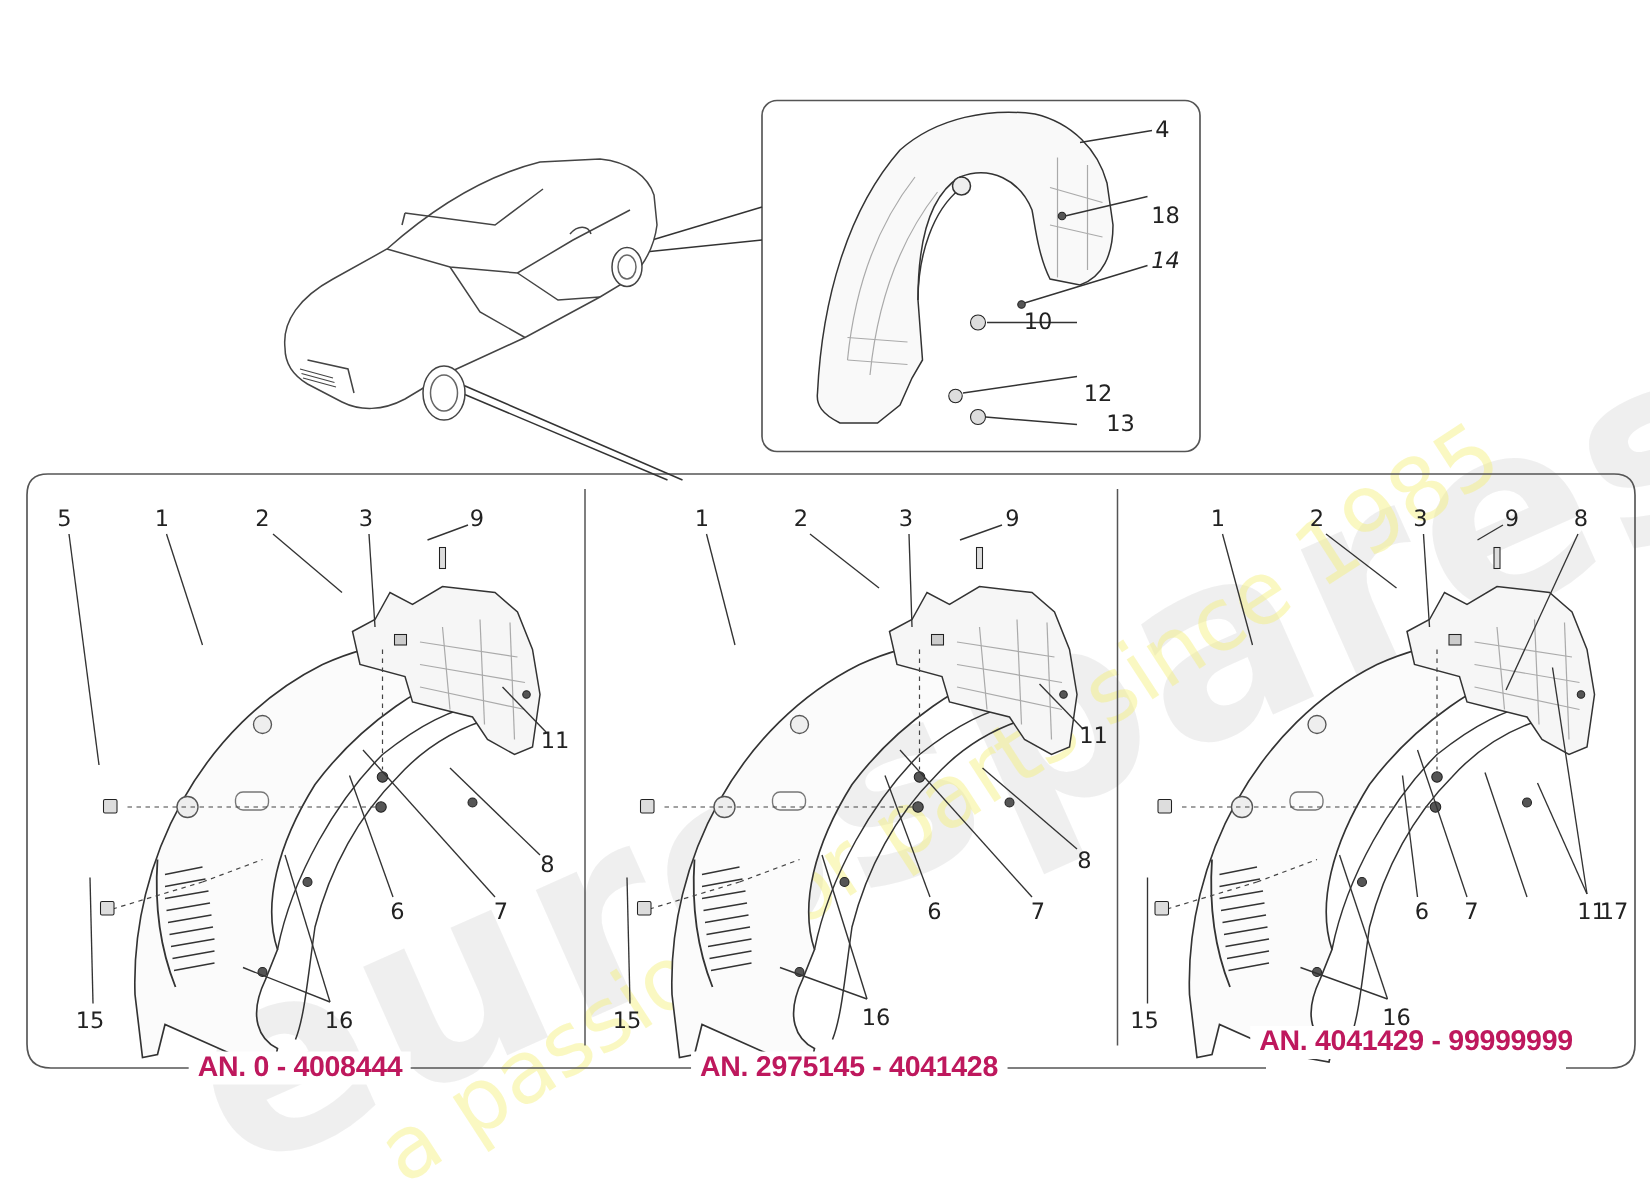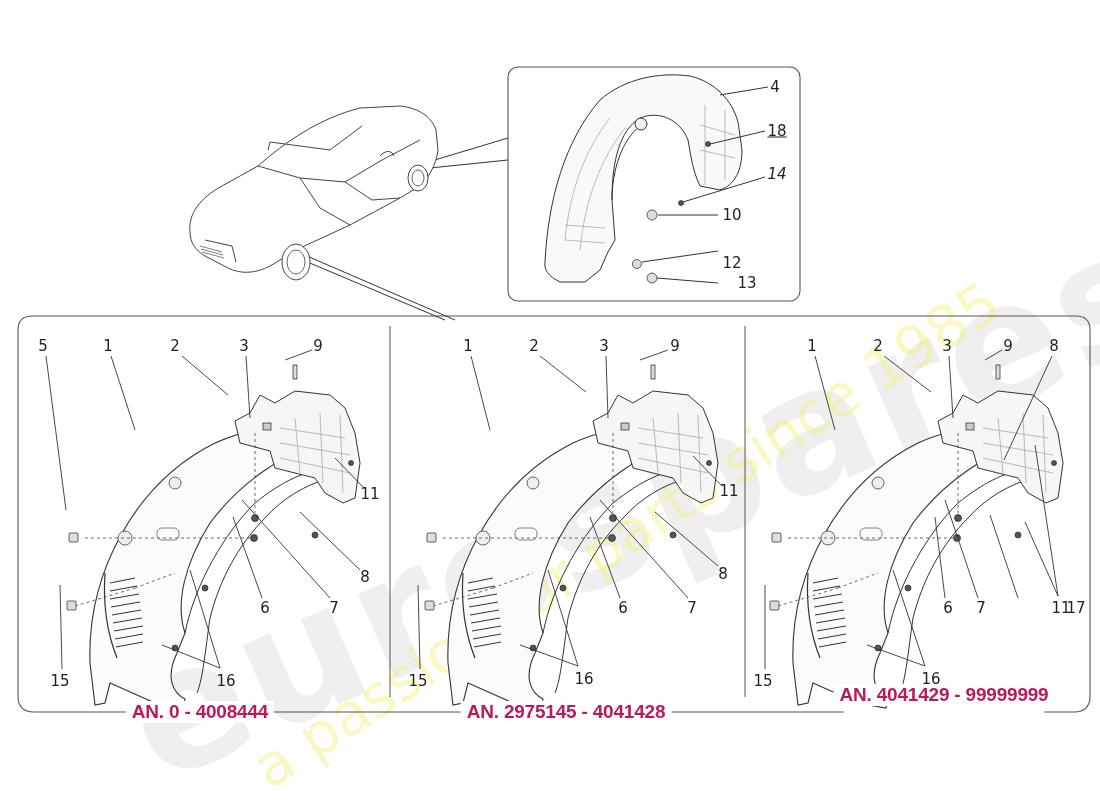--- a/index.html
+++ b/index.html
@@ -205,23 +205,23 @@
       <line x1="1058" y1="596" x2="1035" y2="445"></line>
       <line x1="1058" y1="596" x2="1025" y2="522"></line>
       <line x1="765" y1="669" x2="765" y2="585"></line>
       <line x1="925" y1="666" x2="893" y2="570"></line>
       <line x1="925" y1="666" x2="867" y2="645"></line>
     </g>
   </svg>
 
   <div>
     <span class="callout" style="left:775px; top:87px;">4</span>
-    <span class="callout" style="left:777px; top:131px;text-decoration:underline;">18</span>
+    <span class="callout" style="left:777px; top:144px;">18</span>
     <span class="callout" style="left:777px; top:174px;font-style:italic;">14</span>
-    <span class="callout" style="left:732px; top:215px;">10</span>
+    <span class="callout" style="left:692px; top:215px;">10</span>
     <span class="callout" style="left:732px; top:263px;">12</span>
     <span class="callout" style="left:732px; top:283px;margin-left:15px;">13</span>
   </div>
 
   <div>
     <span class="callout" style="left:43px;  top:346px;">5</span>
     <span class="callout" style="left:108px; top:346px;">1</span>
     <span class="callout" style="left:175px; top:346px;">2</span>
     <span class="callout" style="left:244px; top:346px;">3</span>
     <span class="callout" style="left:318px; top:346px;">9</span>

